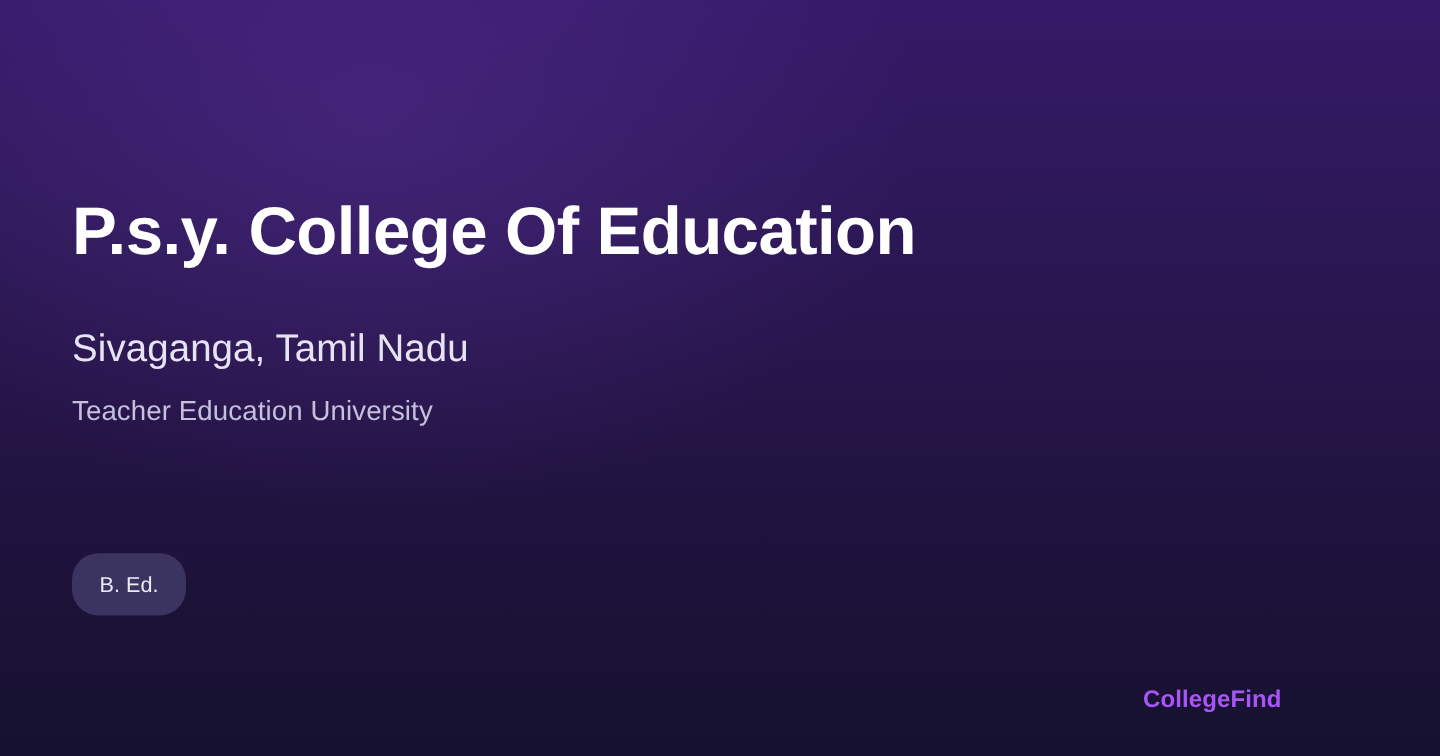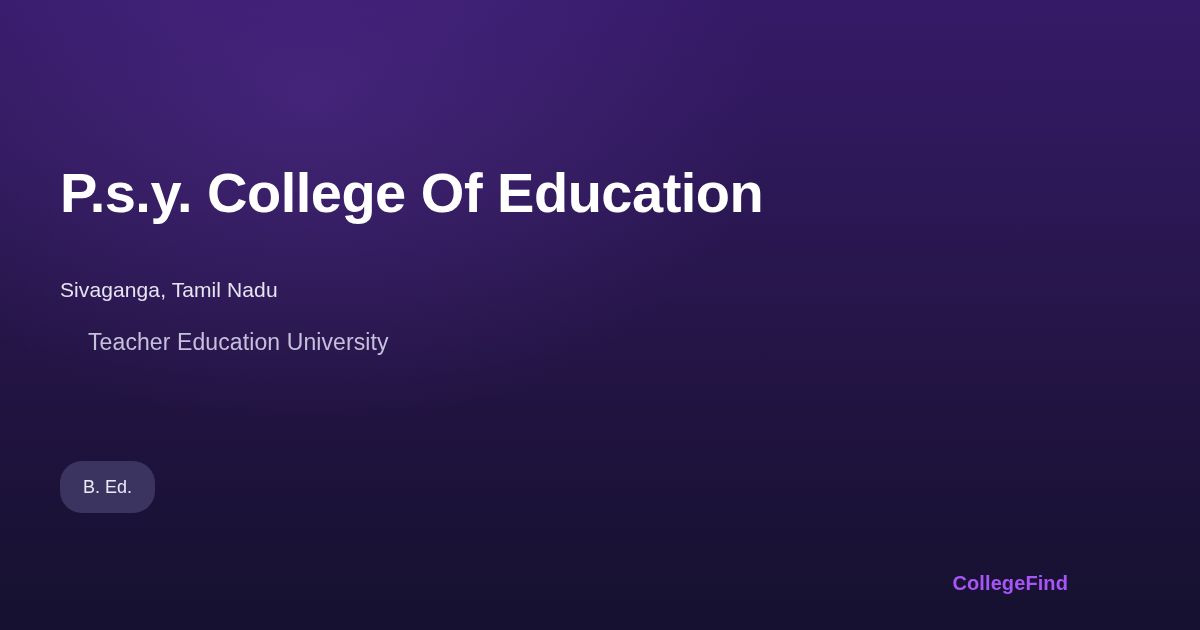--- a/index.html
+++ b/index.html
@@ -64,37 +64,36 @@
     font-weight: bold;
     color: #ffffff;
     letter-spacing: -0.5px;
     margin-top: 33px;
   }
 
   .location-line {
     position: absolute;
     top: 272px;
     left: 0;
-    font-size: 21px;
+    font-size: 32px;
     line-height: 36px;
     font-weight: normal;
     color: #e6e4f2;
     letter-spacing: 0.1px;
   }
 
   .category-line {
     position: absolute;
     top: 326px;
     left: 0;
     font-size: 23px;
     line-height: 32px;
     font-weight: normal;
     color: #c4c0dd;
     letter-spacing: 0.1px;
-    margin-left: 28px;
   }
 
   .tag-row {
     position: absolute;
     top: 461px;
     left: 0;
     display: flex;
     flex-direction: row;
     align-items: center;
     gap: 14px;

